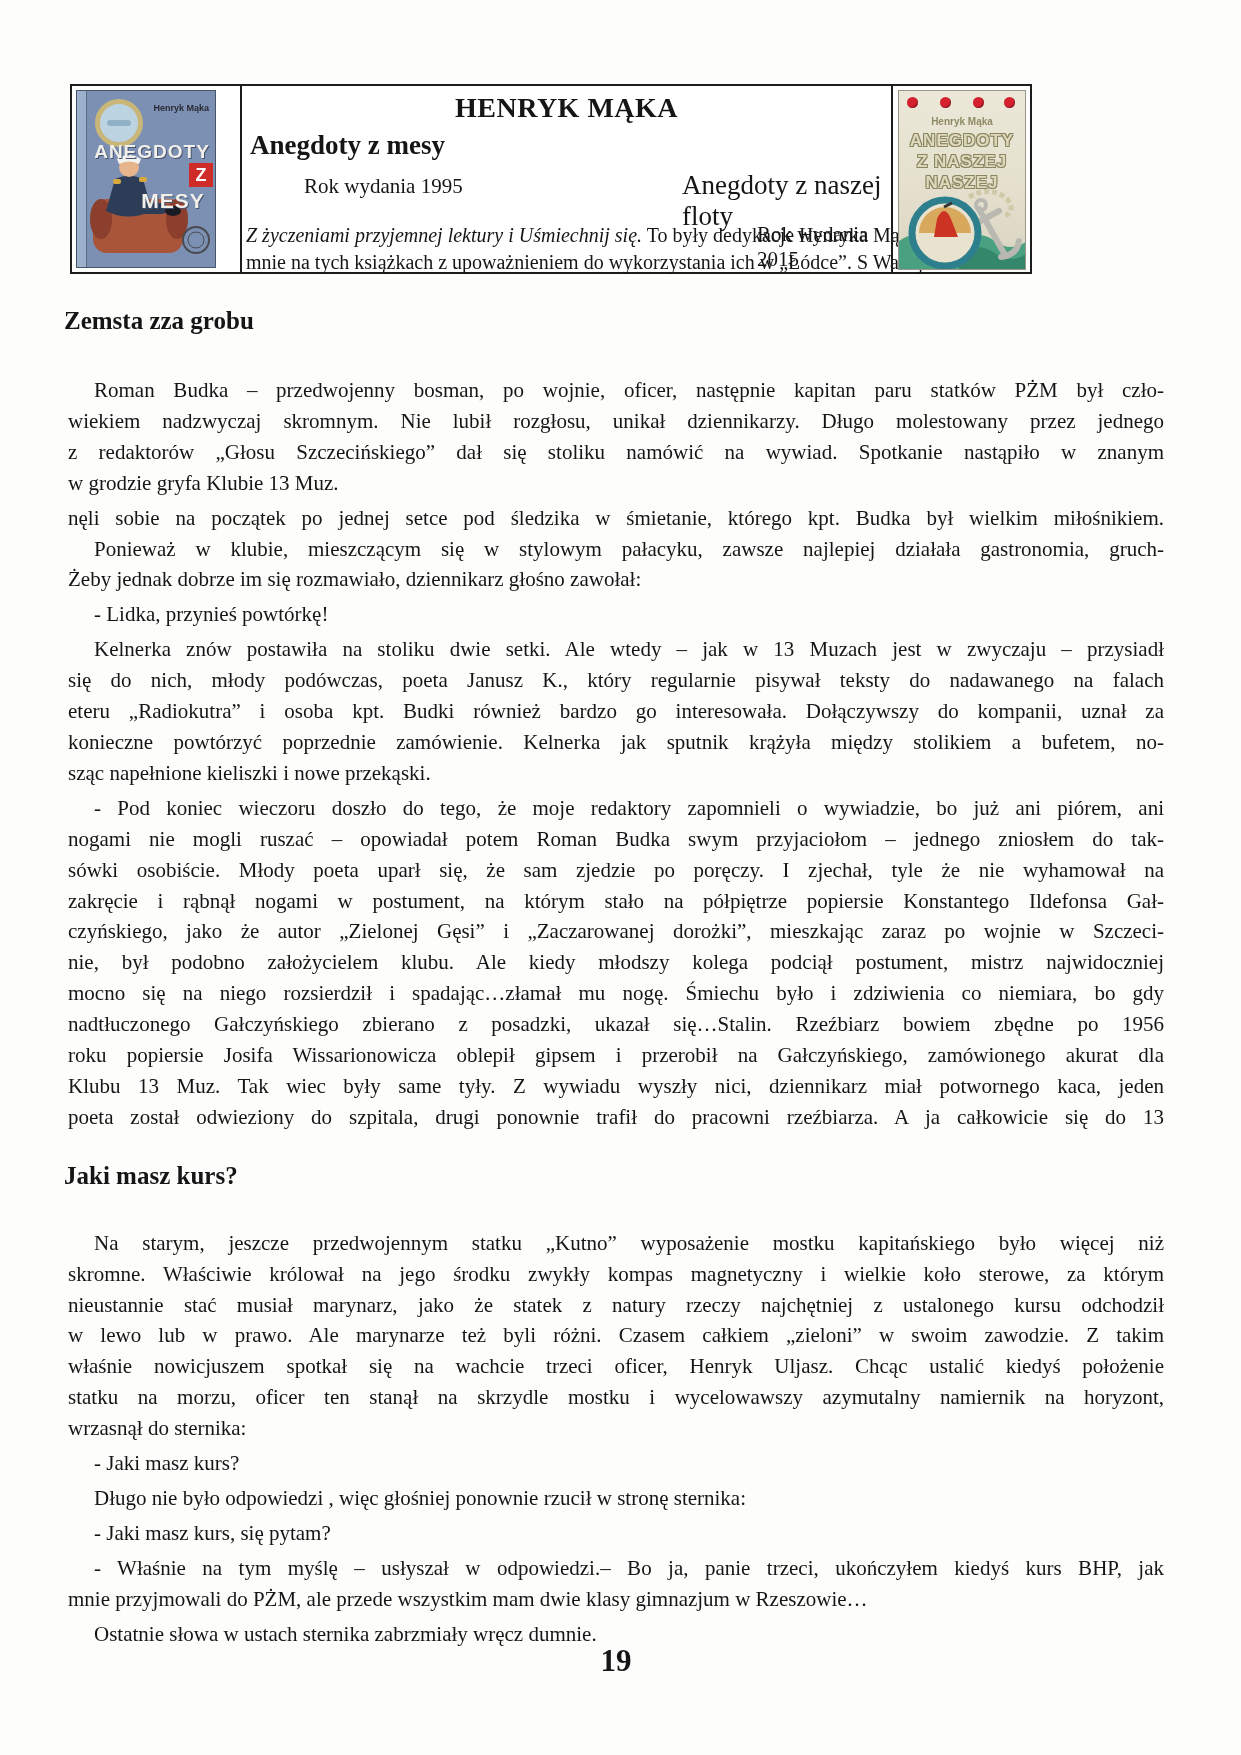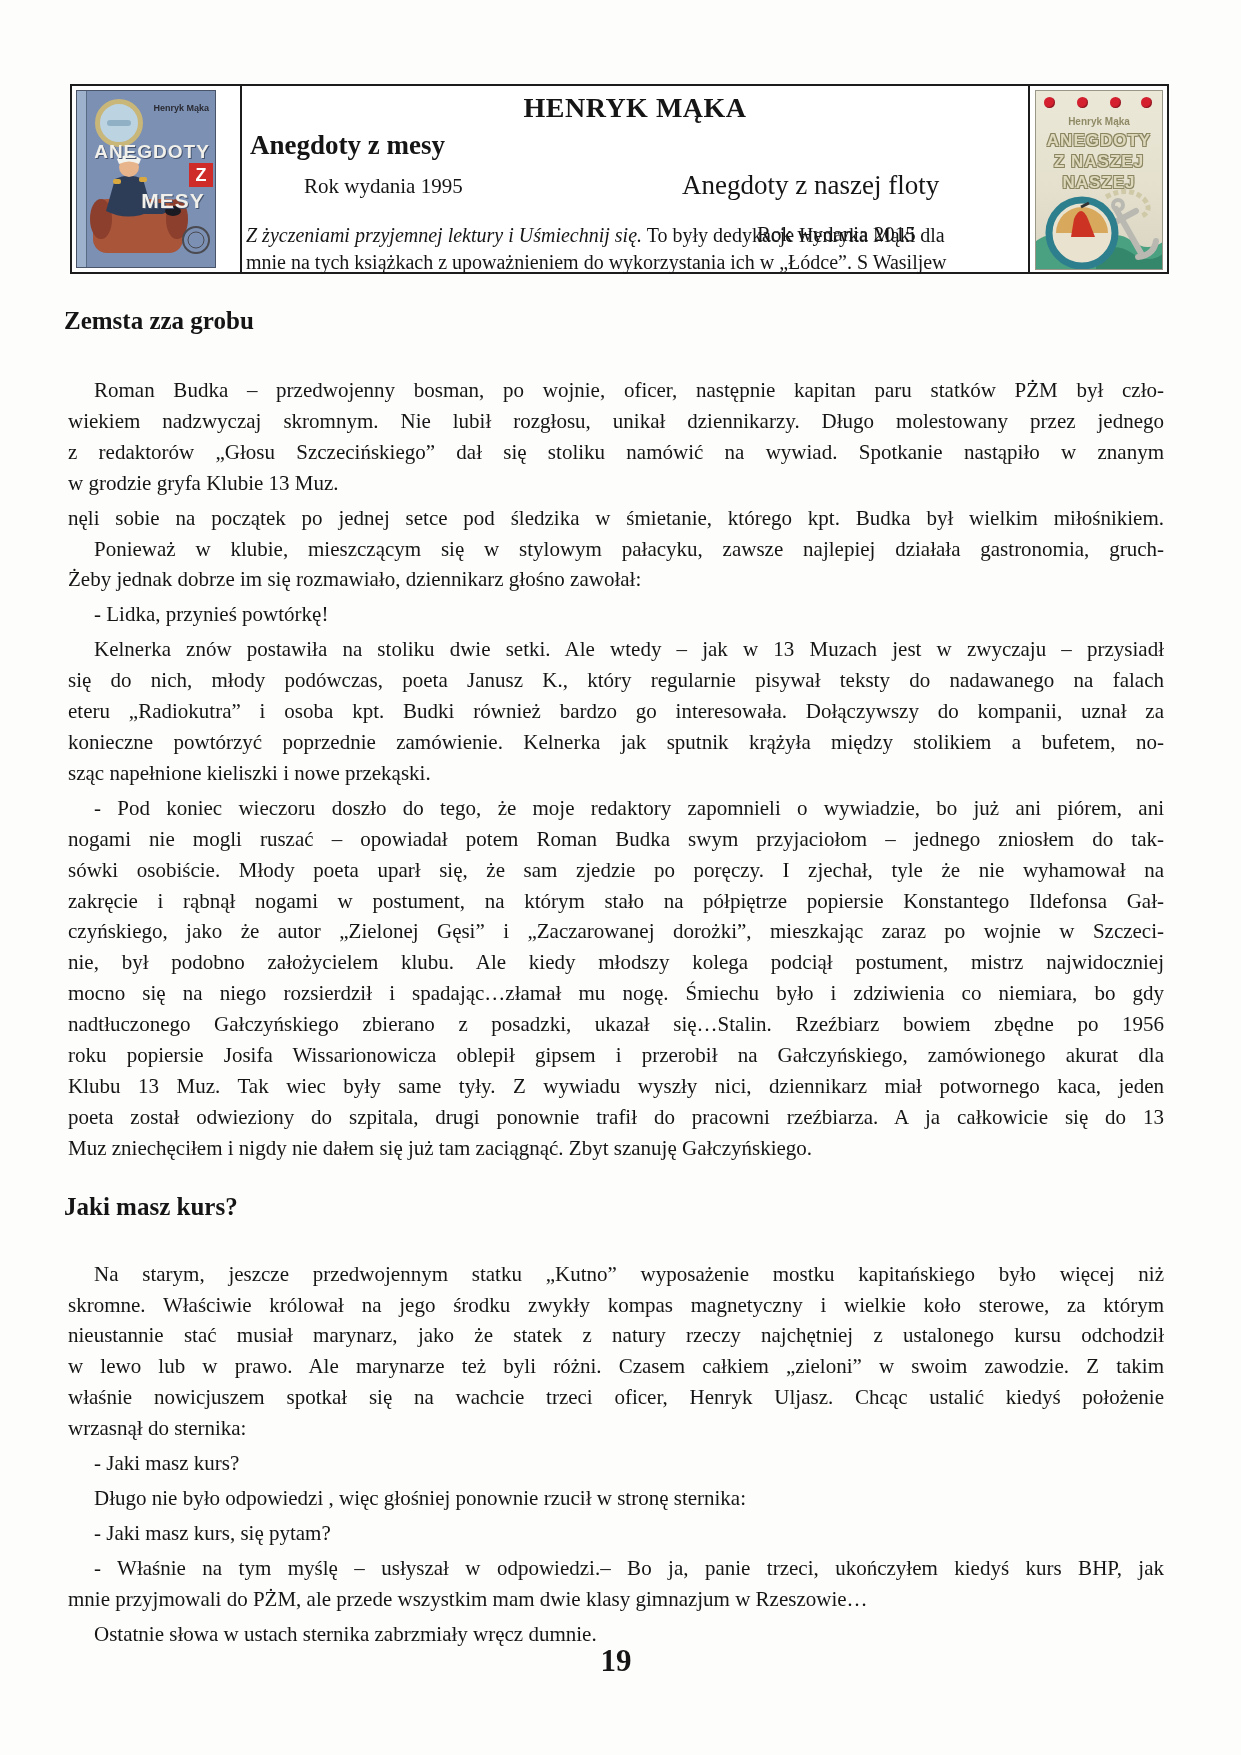--- a/index.html
+++ b/index.html
@@ -12,21 +12,21 @@
   .page {
     position: relative;
     width: 1241px; height: 1755px;
     background: var(--page-background, #fdfdfc);
     color: var(--text, #151515);
   }
 
   
   .header-box {
     position: absolute; left: 70px; top: 84px;
-    width: 1099px; height: 190px;
+    width: 962px; height: 190px;
     border: 2px solid var(--border, #1c1c1c);
     box-sizing: border-box;
     display: flex;
     background: #fff;
   }
   .cover-cell-left  { width: 170px; border-right: 2px solid var(--border, #1c1c1c); position: relative; box-sizing: border-box; }
   .cover-cell-right { width: 139px; border-left: 2px solid var(--border, #1c1c1c); position: relative; box-sizing: border-box; }
   .header-center { flex: 1; position: relative; }
 
   .header-author {
@@ -242,31 +242,31 @@
           <div class="line">nogami nie mogli ruszać – opowiadał potem Roman Budka swym przyjaciołom – jednego zniosłem do tak-</div>
           <div class="line">sówki osobiście. Młody poeta uparł się, że sam zjedzie po poręczy. I zjechał, tyle że nie wyhamował na</div>
           <div class="line">zakręcie i rąbnął nogami w postument, na którym stało na półpiętrze popiersie Konstantego Ildefonsa Gał-</div>
           <div class="line">czyńskiego, jako że autor „Zielonej Gęsi” i „Zaczarowanej dorożki”, mieszkając zaraz po wojnie w Szczeci-</div>
           <div class="line">nie, był podobno założycielem klubu. Ale kiedy młodszy kolega podciął postument, mistrz najwidoczniej</div>
           <div class="line">mocno się na niego rozsierdził i spadając…złamał mu nogę. Śmiechu było i zdziwienia co niemiara, bo gdy</div>
           <div class="line">nadtłuczonego Gałczyńskiego zbierano z posadzki, ukazał się…Stalin. Rzeźbiarz bowiem zbędne po 1956</div>
           <div class="line">roku popiersie Josifa Wissarionowicza oblepił gipsem i przerobił na Gałczyńskiego, zamówionego akurat dla</div>
           <div class="line">Klubu 13 Muz. Tak wiec były same tyły. Z wywiadu wyszły nici, dziennikarz miał potwornego kaca, jeden</div>
           <div class="line">poeta został odwieziony do szpitala, drugi ponownie trafił do pracowni rzeźbiarza. A ja całkowicie się do 13</div>
-          <div class="line last">Muz zniechęciłem i nigdy nie dałem się już tam zaciągnąć. Zbyt szanuję Gałczyńskiego.</div>
         </div>
       </section>
       <section class="section">
         <h2 class="section-heading">Jaki masz kurs?</h2>
         <div class="para">
           <div class="line first">Na starym, jeszcze przedwojennym statku „Kutno” wyposażenie mostku kapitańskiego było więcej niż</div>
           <div class="line">skromne. Właściwie królował na jego środku zwykły kompas magnetyczny i wielkie koło sterowe, za którym</div>
           <div class="line">nieustannie stać musiał marynarz, jako że statek z natury rzeczy najchętniej z ustalonego kursu odchodził</div>
           <div class="line">w lewo lub w prawo. Ale marynarze też byli różni. Czasem całkiem „zieloni” w swoim zawodzie. Z takim</div>
           <div class="line">właśnie nowicjuszem spotkał się na wachcie trzeci oficer, Henryk Uljasz. Chcąc ustalić kiedyś położenie</div>
+          <div class="line">statku na morzu, oficer ten stanął na skrzydle mostku i wycelowawszy azymutalny namiernik na horyzont,</div>
           <div class="line last">wrzasnął do sternika:</div>
         </div>
         <div class="para">
           <div class="line first last">- Jaki masz kurs?</div>
         </div>
         <div class="para">
           <div class="line first last">Długo nie było odpowiedzi , więc głośniej ponownie rzucił w stronę sternika:</div>
         </div>
         <div class="para">
           <div class="line first last">- Jaki masz kurs, się pytam?</div>

